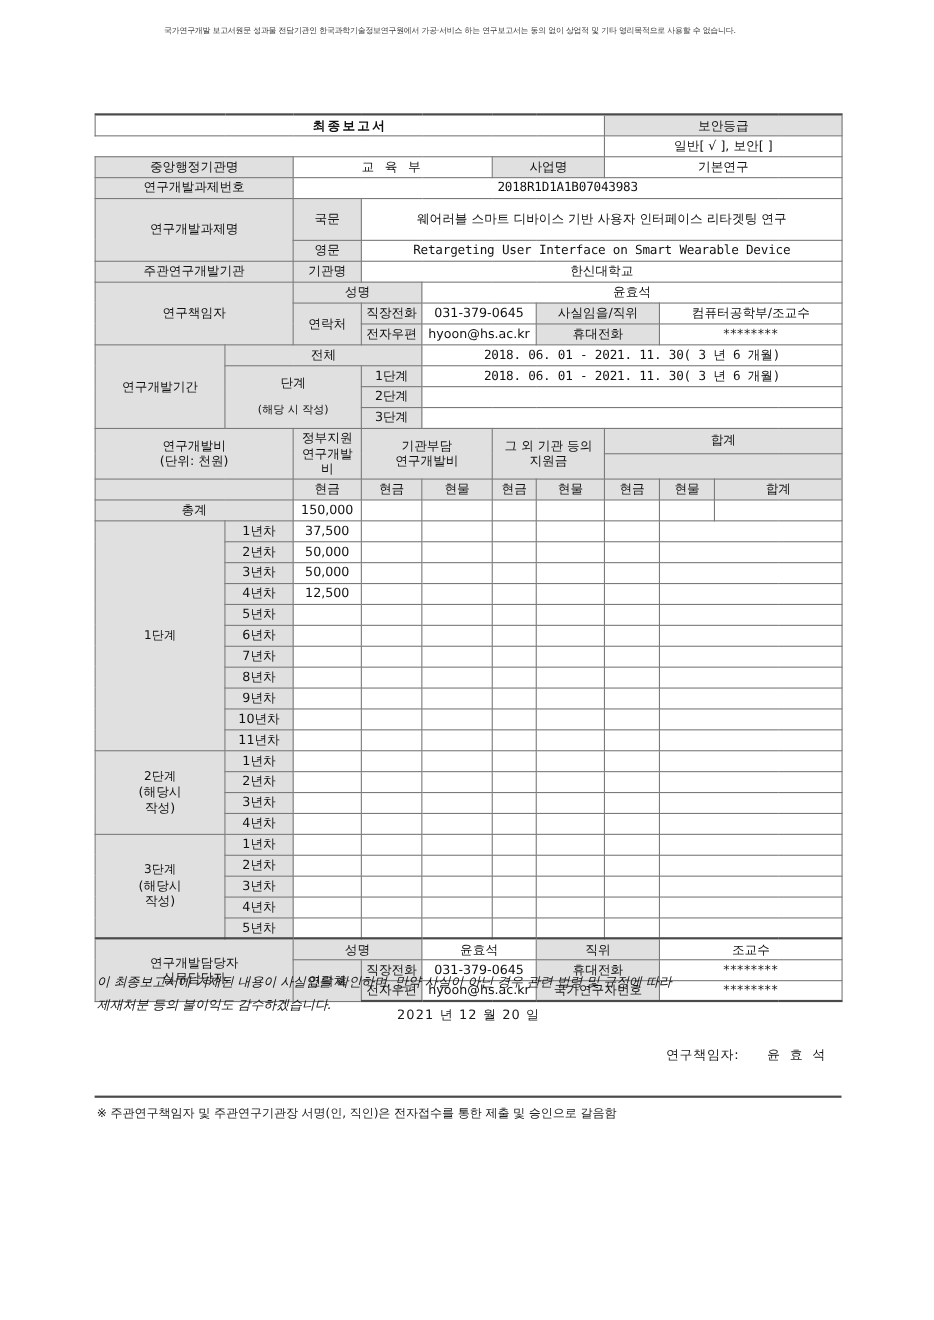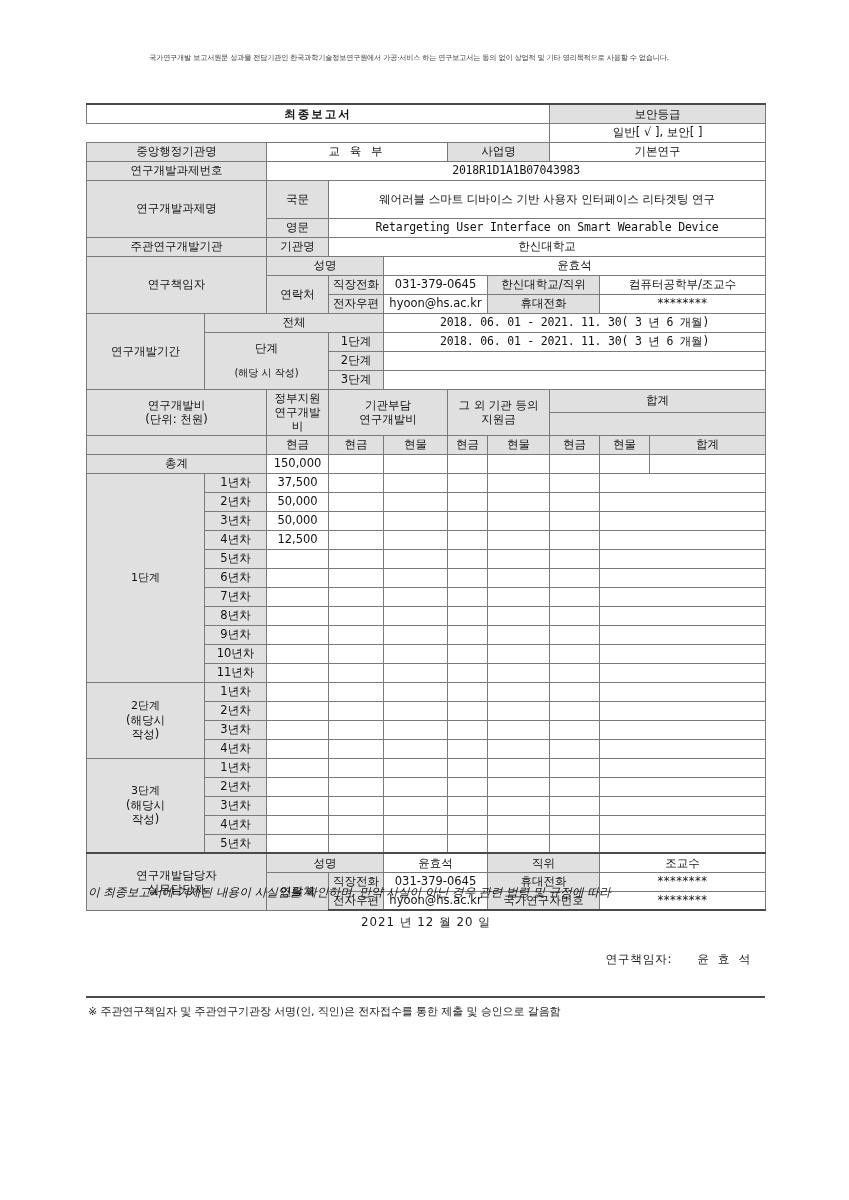--- a/index.html
+++ b/index.html
@@ -17,21 +17,20 @@
   .topnotice {
     position: absolute;
     top: 23px;
     left: 0;
     width: 818px;
     text-align: center;
     font-size: 7.2px;
     color: #3a3a3a;
     letter-spacing: -0.2px;
     white-space: nowrap;
-    margin-top: 30px;
   }
 
   .sheet {
     position: absolute;
     left: 86px;
     top: 103px;
     width: 679px;
   }
 
   table.doc {
@@ -175,21 +174,21 @@
 
       <tr>
         <td class="hd" rowspan="3" colspan="2">연구책임자</td>
         <td class="hd" colspan="2">성명</td>
         <td colspan="7">윤효석</td>
       </tr>
       <tr>
         <td class="hd" rowspan="2">연락처</td>
         <td class="hd">직장전화</td>
         <td colspan="2">031-379-0645</td>
-        <td class="hd" colspan="2">한신대학교/직위</td>
+        <td class="hd" colspan="2">사실임을/직위</td>
         <td colspan="3" class="small">컴퓨터공학부/조교수</td>
       </tr>
       <tr>
         <td class="hd">전자우편</td>
         <td colspan="2">hyoon@hs.ac.kr</td>
         <td class="hd" colspan="2">휴대전화</td>
         <td colspan="3" class="dots">********</td>
       </tr>
 
       <tr>
@@ -501,20 +500,21 @@
         <td class="hd thick-bottom" colspan="2">국가연구자번호</td>
         <td class="thick-bottom dots" colspan="3">********</td>
       </tr>
 
     </tbody>
       </table>
   </div>
 
   <div class="declaration">
     <div>이 최종보고서에 기재된 내용이 사실임을 확인하며, 만약 사실이 아닌 경우 관련 법령 및 규정에 따라</div>
+    <div>제재처분 등의 불이익도 감수하겠습니다.</div>
   </div>
 
   <div class="dateline">2021 년    12 월    20 일</div>
 
   <div class="signblock">
     <div>
       <span>연구책임자:</span><span class="v">윤 효 석</span>
     </div>
   </div>
 

